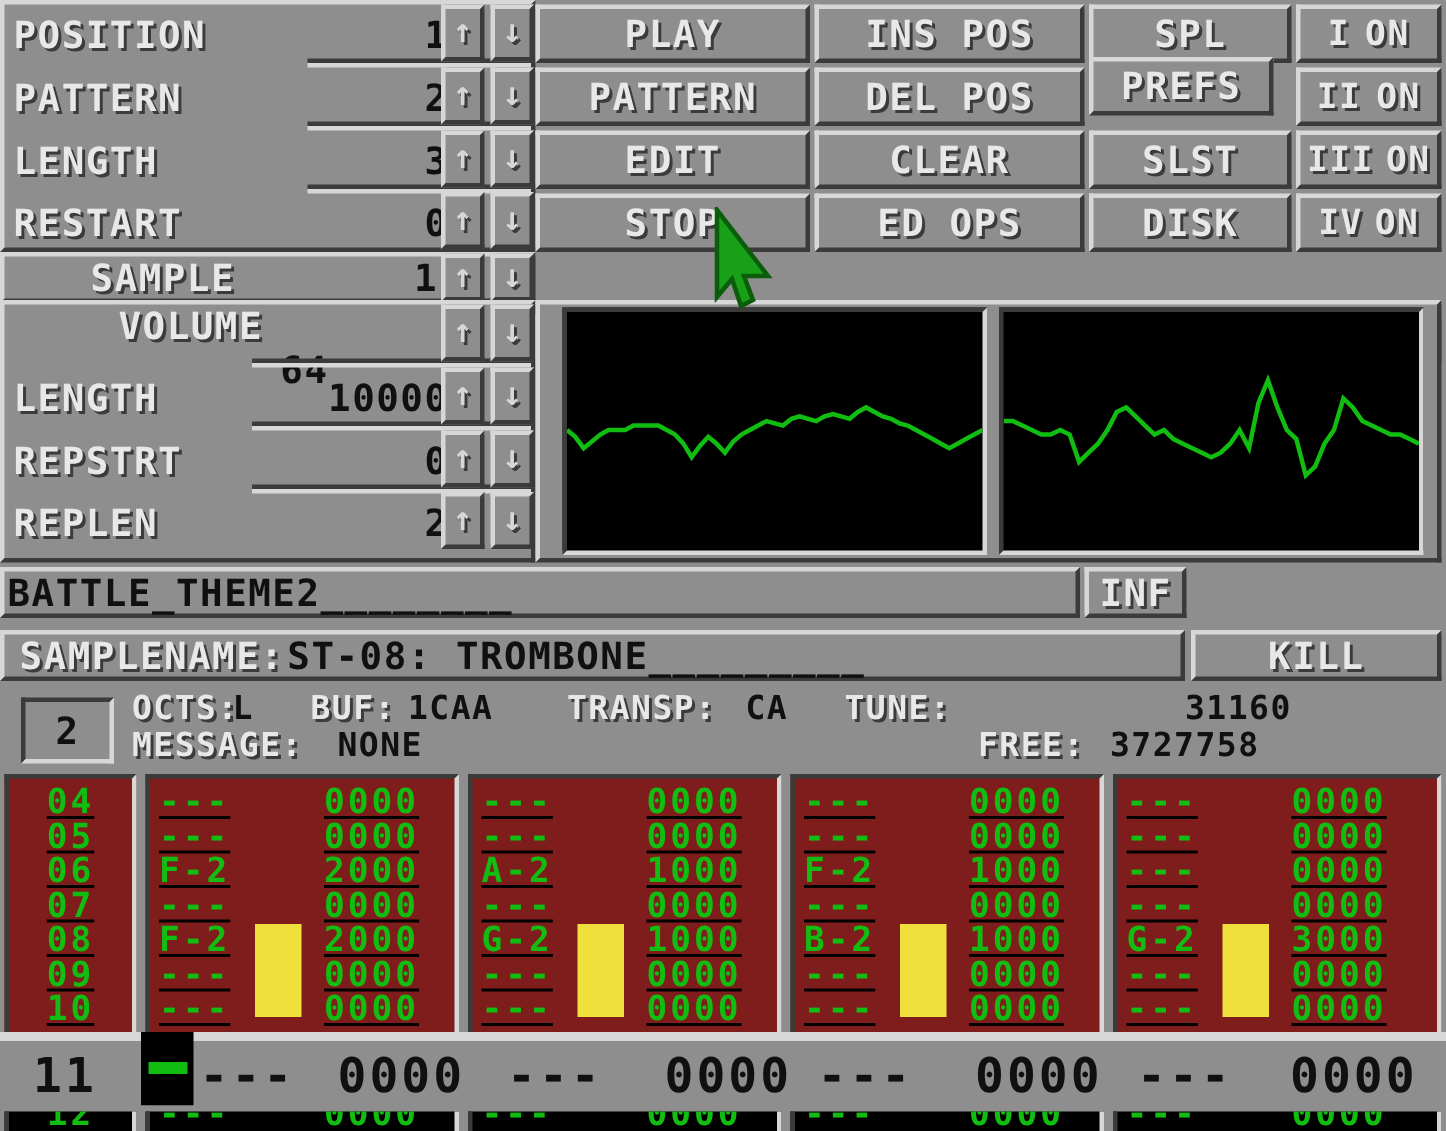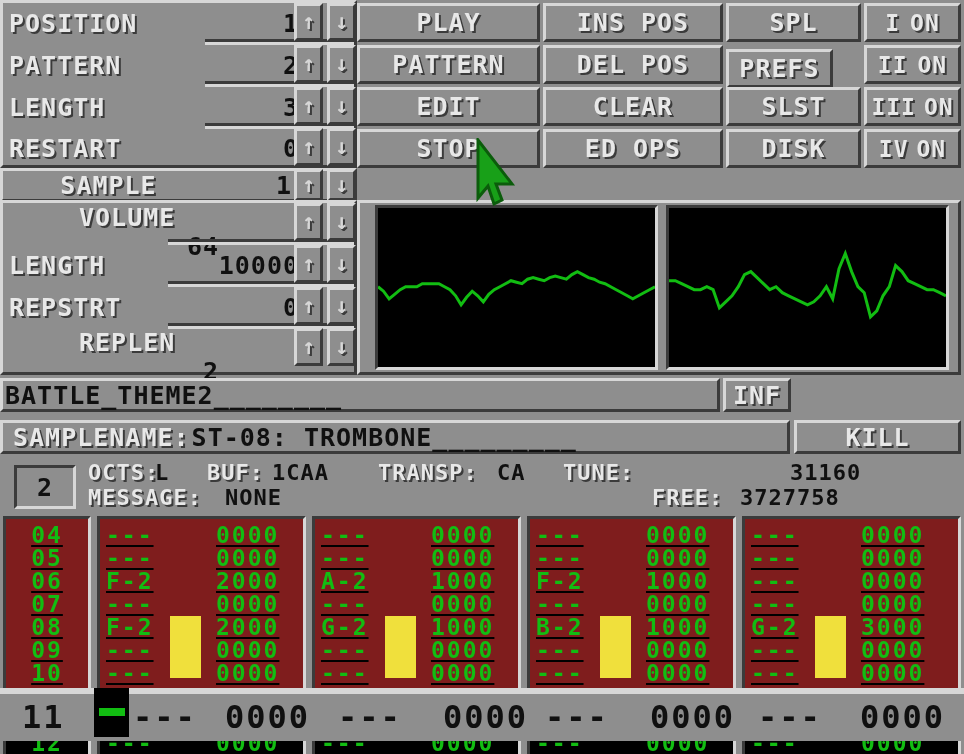--- a/index.html
+++ b/index.html
@@ -256,21 +256,21 @@
     <div class="pdiv" style="left:168px;top:84px;width:186px;"></div>
     <div class="pdark" style="left:168px;top:81px;width:186px;"></div>
 
     <div class="prow" style="top:87px;">
       <div class="plabel pt-txt">REPSTRT</div>
       <div class="pvalue pt-val">0</div>
     </div>
     <div class="pdiv" style="left:168px;top:126px;width:186px;"></div>
     <div class="pdark" style="left:168px;top:123px;width:186px;"></div>
 
-    <div class="prow" style="top:128px;flex-direction:column;">
+    <div class="prow" style="top:128px;">
       <div class="plabel pt-txt">REPLEN</div>
       <div class="pvalue pt-val">2</div>
     </div>
   </div>
 
   <div class="arrcol" style="left:294px;top:200px;">
     <div class="bev-up arrbtn" style="left:0;top:3px;">
         <div class="arrow">↑</div>
       </div>
     <div class="bev-up arrbtn" style="left:33px;top:3px;">
@@ -318,21 +318,21 @@
   <div class="bev-up pbtn" style="left:543px;top:87px;width:180px;height:39px;">
       <span class="pt-txt">CLEAR</span>
     </div>
   <div class="bev-up pbtn" style="left:543px;top:129px;width:180px;height:39px;">
       <span class="pt-txt">ED OPS</span>
     </div>
 
   <div class="bev-up pbtn" style="left:726px;top:3px;width:135px;height:39px;">
       <span class="pt-txt">SPL</span>
     </div>
-  <div class="bev-up pbtn" style="left:726px;top:49px;width:107px;height:39px;">
+  <div class="bev-up pbtn" style="left:726px;top:38px;width:123px;height:39px;">
       <span class="pt-txt">PREFS</span>
     </div>
   <div class="bev-up pbtn" style="left:726px;top:87px;width:135px;height:39px;">
       <span class="pt-txt">SLST</span>
     </div>
   <div class="bev-up pbtn" style="left:726px;top:129px;width:135px;height:39px;">
       <span class="pt-txt">DISK</span>
     </div>
 
   <div class="bev-up pbtn small" style="left:864px;top:3px;width:97px;height:39px;">

